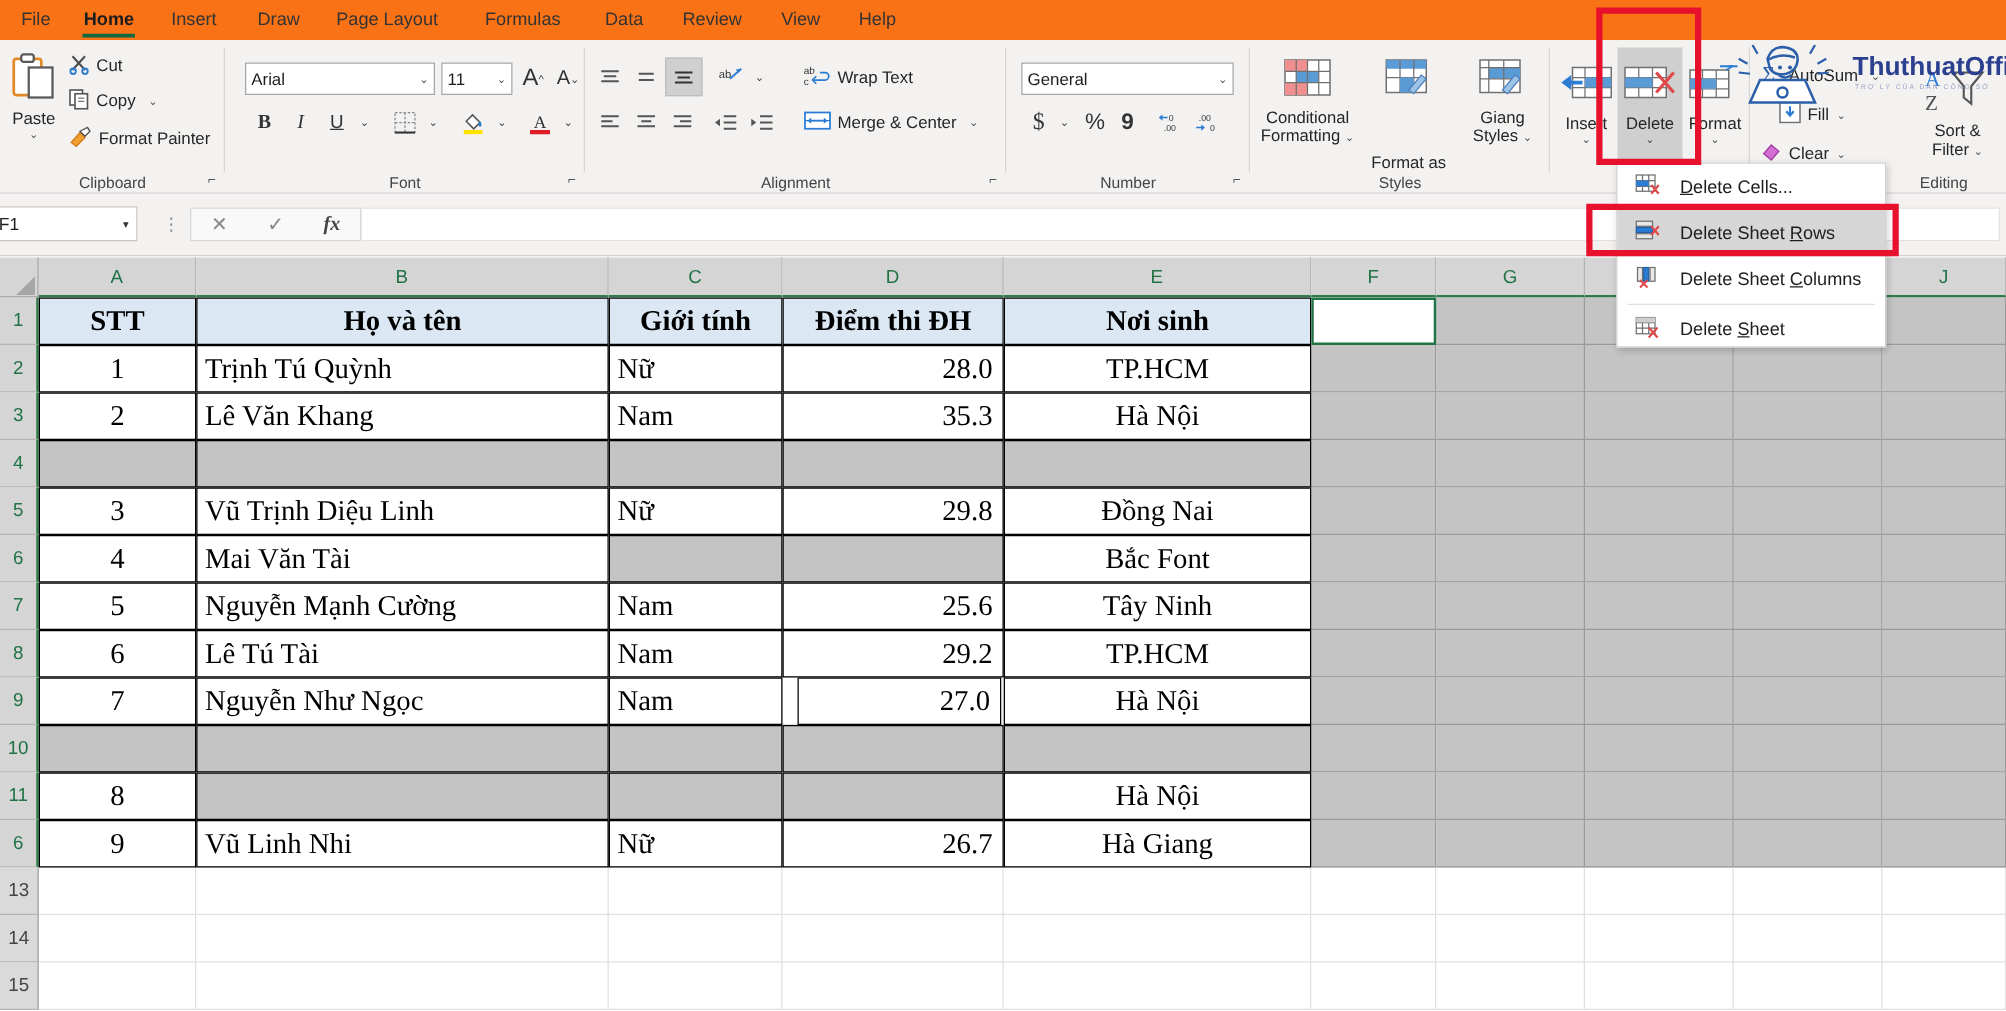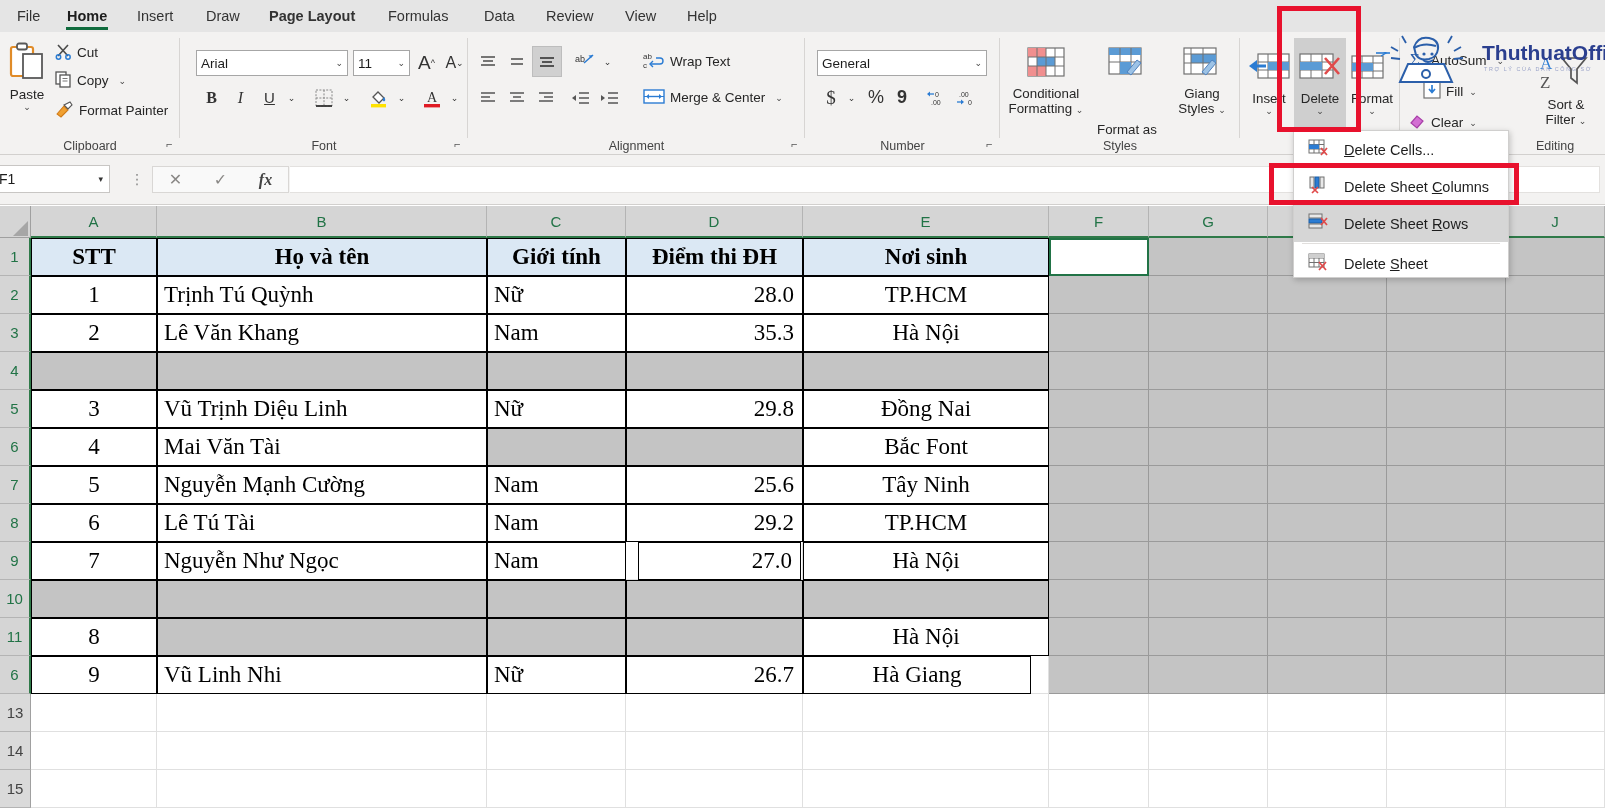--- a/index.html
+++ b/index.html
@@ -7,21 +7,21 @@
     width: 1605px; height: 809px;
     font-family: "Liberation Sans", sans-serif;
     background: #ffffff;
     overflow: hidden;
   }
   #app { position: relative; width: 1605px; height: 809px; }
 
   
   .tabbar {
     position: absolute; top: 0; left: 0; width: 1605px; height: 32px;
-    background: #e5e5e5;
+    background: #f97316;
   }
   .tab {
     position: absolute; top: 0; height: 32px;
     display: flex; align-items: center; justify-content: center;
     font-size: 14.5px; color: #333; padding: 0 9px; cursor: pointer;
   }
   .tab.active { font-weight: bold; color: #1d1d1d; }
   .tab.active::after {
     content: ""; position: absolute; left: 8px; right: 8px; bottom: 2px;
     height: 3px; background: #0f6b3d;
@@ -190,21 +190,21 @@
       </div>
       <div class="tab active" style="left: 58px;">
         <span>Home</span>
       </div>
       <div class="tab" style="left: 128px;">
         <span>Insert</span>
       </div>
       <div class="tab" style="left: 197px;">
         <span>Draw</span>
       </div>
-      <div class="tab" style="left: 260px; font-weight: bold;">
+      <div class="tab" style="left: 260px;">
         <span>Page Layout</span>
       </div>
       <div class="tab" style="left: 379px;">
         <span>Formulas</span>
       </div>
       <div class="tab" style="left: 475px;">
         <span>Data</span>
       </div>
       <div class="tab" style="left: 537px;">
         <span>Review</span>
@@ -1057,56 +1057,56 @@
         </div>
         <div class="cell bdr lft" style="left: 157px; top: 450px; width: 330px; height: 38px;">
           <span>Vũ Linh Nhi</span>
         </div>
         <div class="cell bdr lft" style="left: 487px; top: 450px; width: 139px; height: 38px;">
           <span>Nữ</span>
         </div>
         <div class="cell bdr rgt" style="left: 626px; top: 450px; width: 177px; height: 38px;">
           <span>26.7</span>
         </div>
-        <div class="cell bdr ctr" style="left: 803px; top: 450px; width: 228px; height: 38px;">
+        <div class="cell bdr ctr" style="left: 803px; top: 450px; width: 246px; height: 38px;">
           <span>Hà Giang</span>
         </div>
       </div>
   </div>
 
   <div class="menu" id="deletemenu">
       <div class="mi">
         <span style="width: 22px; display: inline-block;"><svg width="20" height="18" viewBox="0 0 20 18">
             <rect x="1" y="1" width="15" height="13" fill="#fff" stroke="#707070" stroke-width="1"></rect>
             <line x1="1" y1="5.5" x2="16" y2="5.5" stroke="#707070"></line>
             <line x1="1" y1="10" x2="16" y2="10" stroke="#707070"></line>
             <line x1="6" y1="1" x2="6" y2="14" stroke="#707070"></line>
             <line x1="11" y1="1" x2="11" y2="14" stroke="#707070"></line>
             <rect x="1" y="5.5" width="10" height="4.5" fill="#2b7cd3"></rect>
             <path d="M13 9 L19 16 M19 9 L13 16" stroke="#e04a4a" stroke-width="1.7"></path>
           </svg></span>
         <span class="mtxt"><u>D</u>elete Cells...</span>
       </div>
+      <div class="mi hot">
+        <span style="width: 22px; display: inline-block;"><svg width="20" height="18" viewBox="0 0 20 18">
+            <rect x="1" y="1" width="13" height="4" fill="#e8e8e8" stroke="#707070" stroke-width="1"></rect>
+            <rect x="1" y="6" width="13" height="4" fill="#2b7cd3" stroke="#1c5fa6" stroke-width="1"></rect>
+            <rect x="1" y="11" width="13" height="4" fill="#e8e8e8" stroke="#707070" stroke-width="1"></rect>
+            <path d="M13 5 L19 12 M19 5 L13 12" stroke="#e04a4a" stroke-width="1.7"></path>
+          </svg></span>
+        <span class="mtxt">Delete Sheet <u>R</u>ows</span>
+      </div>
       <div class="mi">
         <span style="width: 22px; display: inline-block;"><svg width="20" height="18" viewBox="0 0 20 18">
             <rect x="2" y="1" width="4" height="11" fill="#e8e8e8" stroke="#707070" stroke-width="1"></rect>
             <rect x="7" y="1" width="4" height="11" fill="#2b7cd3" stroke="#1c5fa6" stroke-width="1"></rect>
             <rect x="12" y="1" width="4" height="11" fill="#e8e8e8" stroke="#707070" stroke-width="1"></rect>
             <path d="M4 11 L10 17 M10 11 L4 17" stroke="#e04a4a" stroke-width="1.7"></path>
           </svg></span>
         <span class="mtxt">Delete Sheet <u>C</u>olumns</span>
-      </div>
-      <div class="mi hot">
-        <span style="width: 22px; display: inline-block;"><svg width="20" height="18" viewBox="0 0 20 18">
-            <rect x="1" y="1" width="13" height="4" fill="#e8e8e8" stroke="#707070" stroke-width="1"></rect>
-            <rect x="1" y="6" width="13" height="4" fill="#2b7cd3" stroke="#1c5fa6" stroke-width="1"></rect>
-            <rect x="1" y="11" width="13" height="4" fill="#e8e8e8" stroke="#707070" stroke-width="1"></rect>
-            <path d="M13 5 L19 12 M19 5 L13 12" stroke="#e04a4a" stroke-width="1.7"></path>
-          </svg></span>
-        <span class="mtxt">Delete Sheet <u>R</u>ows</span>
       </div>
       <div class="msep"></div>
       <div class="mi">
         <span style="width: 22px; display: inline-block;"><svg width="20" height="18" viewBox="0 0 20 18">
             <rect x="1" y="1" width="15" height="13" fill="#fff" stroke="#707070" stroke-width="1"></rect>
             <line x1="1" y1="5" x2="16" y2="5" stroke="#707070"></line>
             <line x1="1" y1="9.5" x2="16" y2="9.5" stroke="#707070"></line>
             <line x1="6" y1="1" x2="6" y2="14" stroke="#707070"></line>
             <line x1="11" y1="1" x2="11" y2="14" stroke="#707070"></line>
             <rect x="1" y="1" width="15" height="4" fill="#cfcfcf"></rect>

